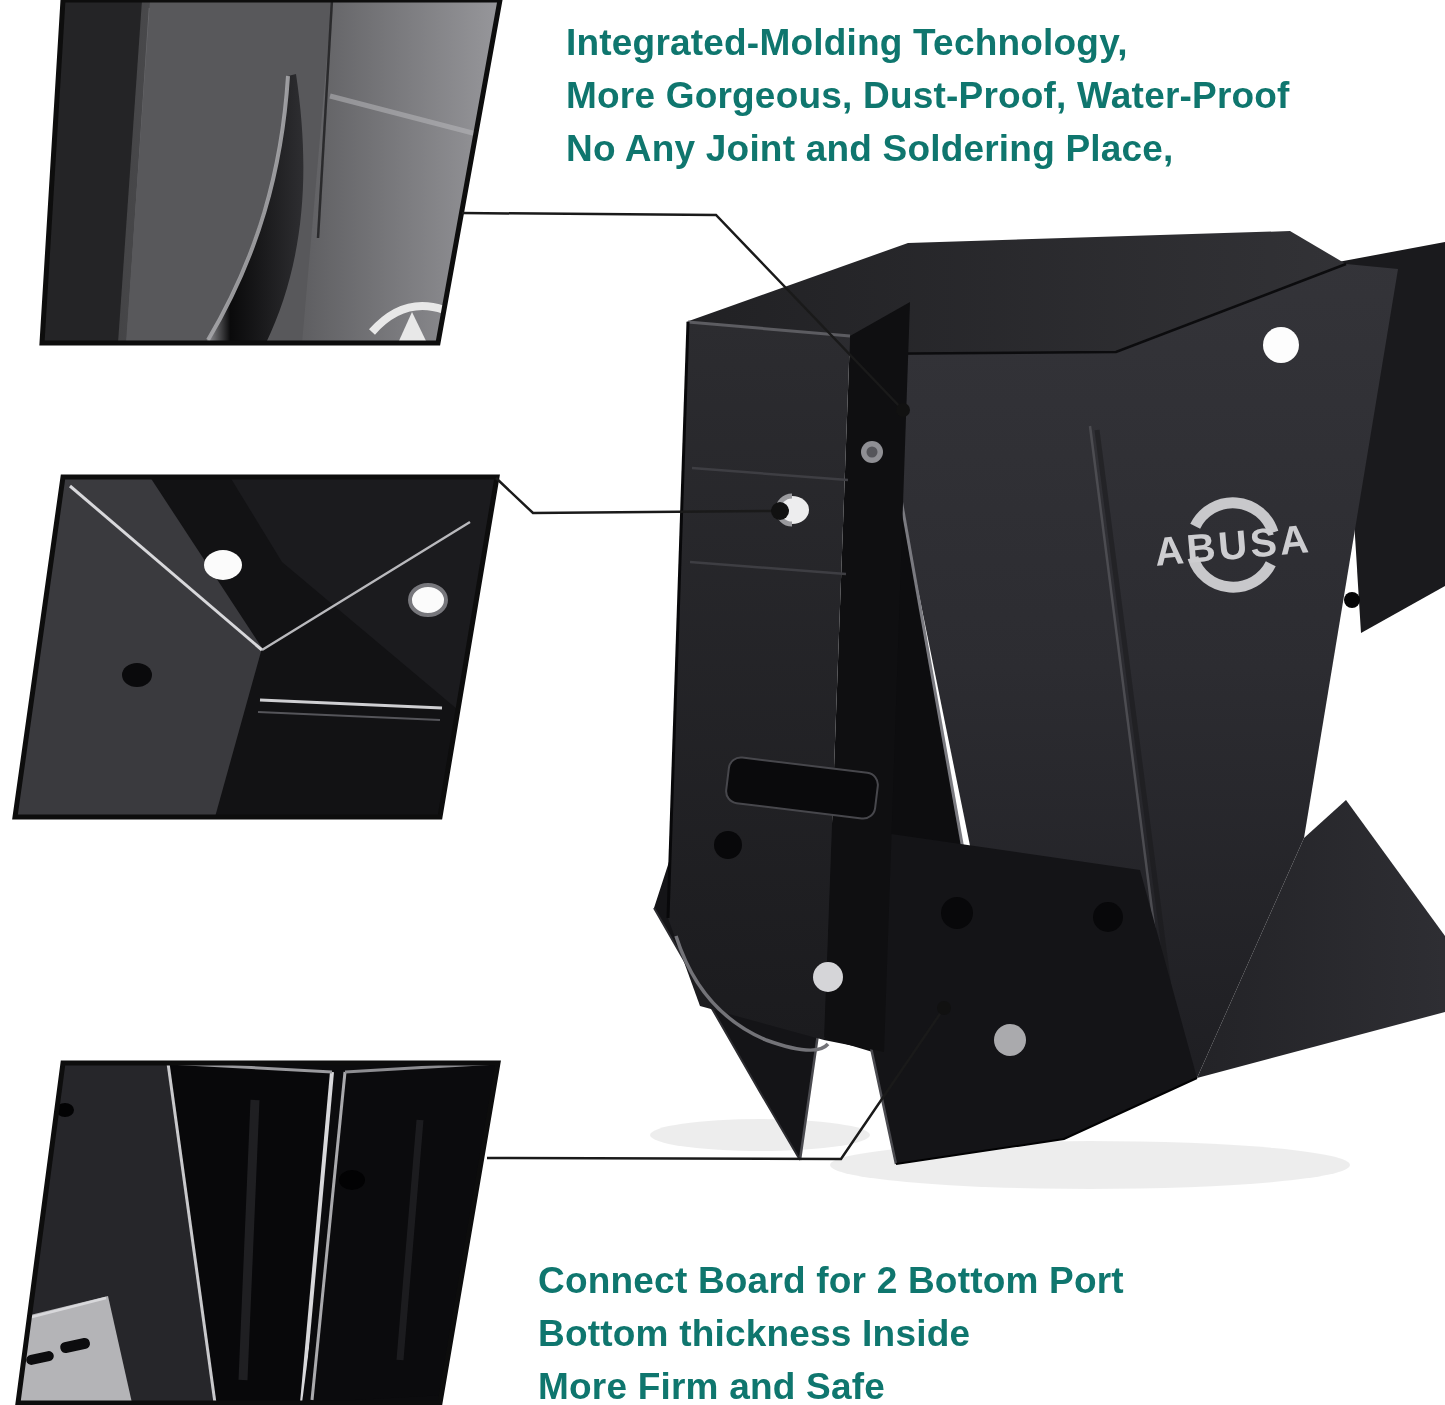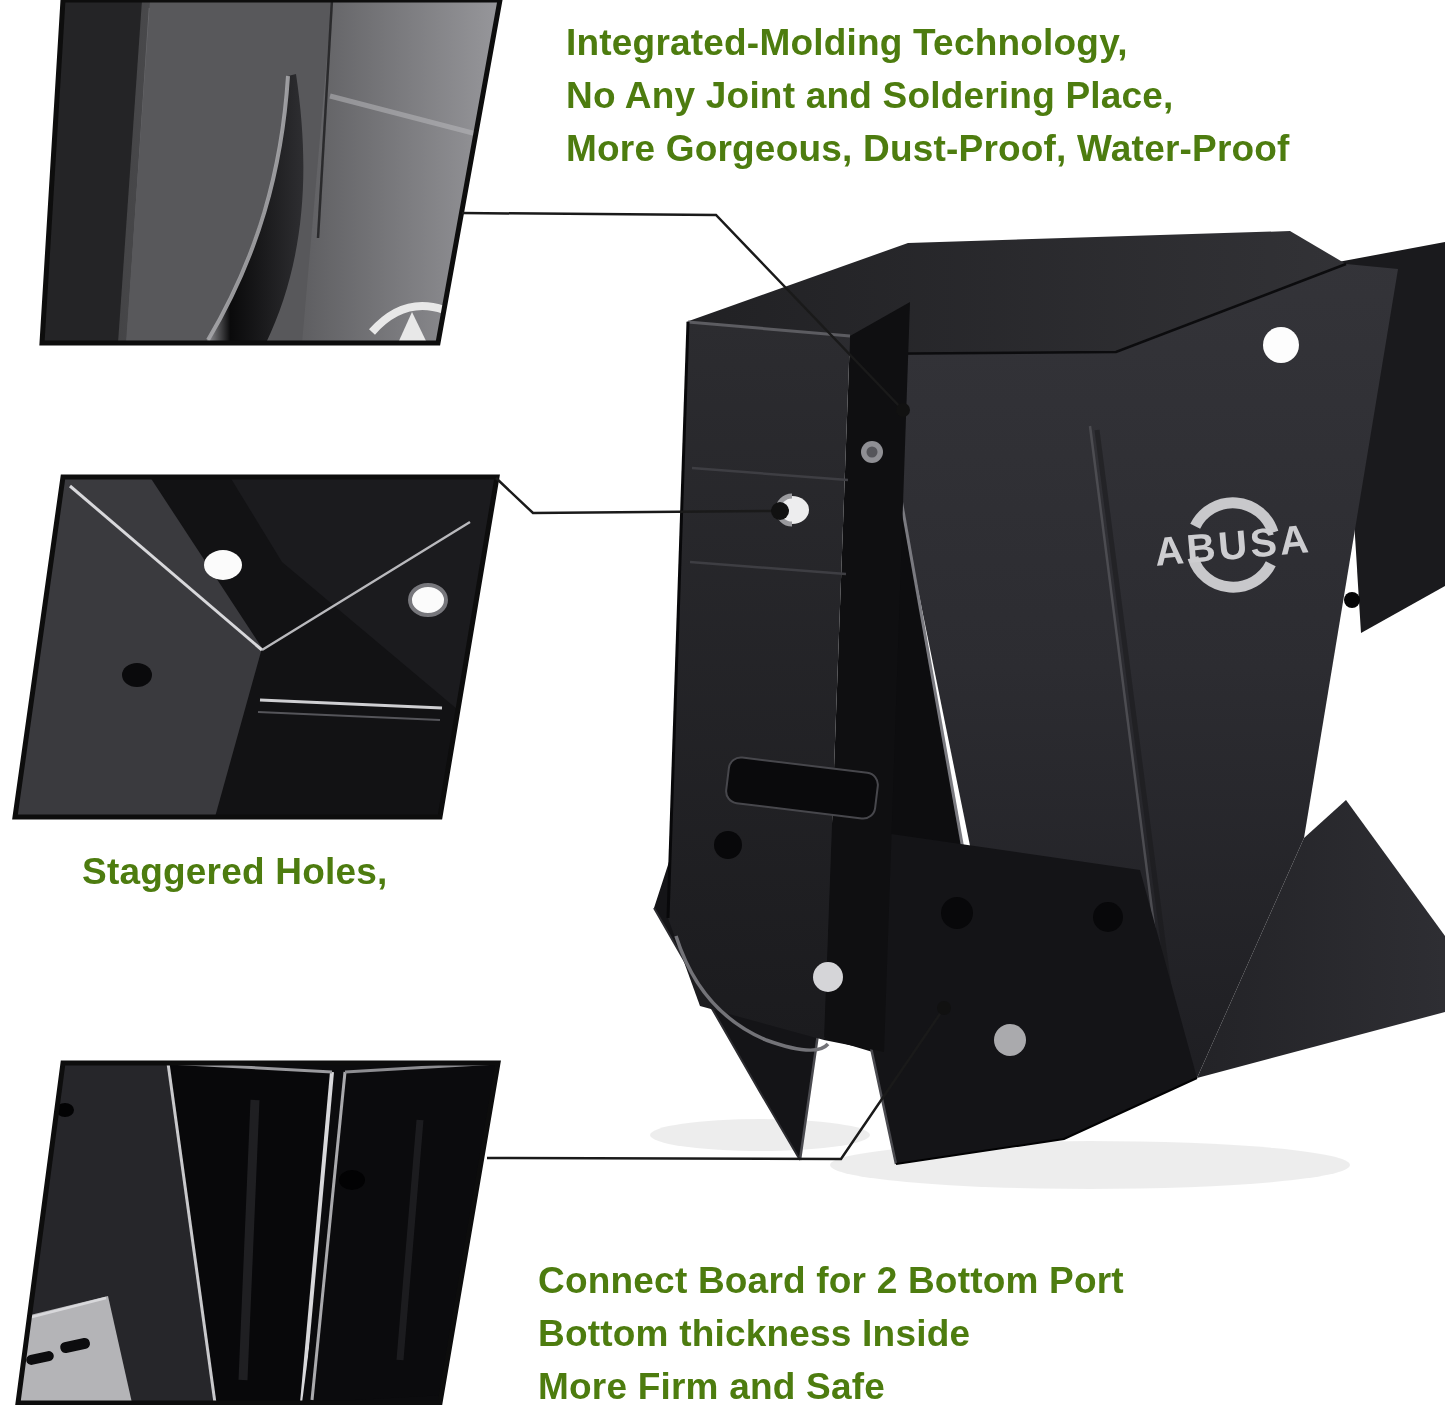--- a/index.html
+++ b/index.html
@@ -1,19 +1,19 @@
 <!DOCTYPE html>
 <html><head>
 <meta charset="utf-8">
 <style>
   html,body{margin:0;padding:0;background:#ffffff;}
   .canvas{position:relative;width:1445px;height:1405px;background:#ffffff;overflow:hidden;
           font-family:"Liberation Sans", sans-serif;}
   .scene{position:absolute;left:0;top:0;}
-  .note{position:absolute;color:#4d7c0f;font-weight:bold;font-size:37px;line-height:53px;
+  .note{position:absolute;color:#0f766e;font-weight:bold;font-size:37px;line-height:53px;
         letter-spacing:0.2px;white-space:nowrap;}
   .note-top{left:566px;top:16px;}
   .note-left{left:82px;top:845px;}
   .note-bottom{left:538px;top:1210px;margin-top:44px;}
 </style>
 </head>
 <body>
 
 <div class="canvas">
 
@@ -196,26 +196,25 @@
   </g>
   <g fill="#111111">
     <circle cx="903" cy="410" r="7"></circle>
     <circle cx="780" cy="511" r="9"></circle>
     <circle cx="944" cy="1008" r="7"></circle>
   </g>
 </svg>
 
 <div class="note note-top">
   <div>Integrated-Molding Technology,</div>
+  <div>More Gorgeous, Dust-Proof, Water-Proof</div>
   <div>No Any Joint and Soldering Place,</div>
-  <div>More Gorgeous, Dust-Proof, Water-Proof</div>
 </div>
 
 <div class="note note-left">
-  <div>Staggered Holes,</div>
 </div>
 
 <div class="note note-bottom">
   <div>Connect Board for 2 Bottom Port</div>
   <div>Bottom thickness Inside</div>
   <div>More Firm and Safe</div>
 </div>
 
 </div>
 

